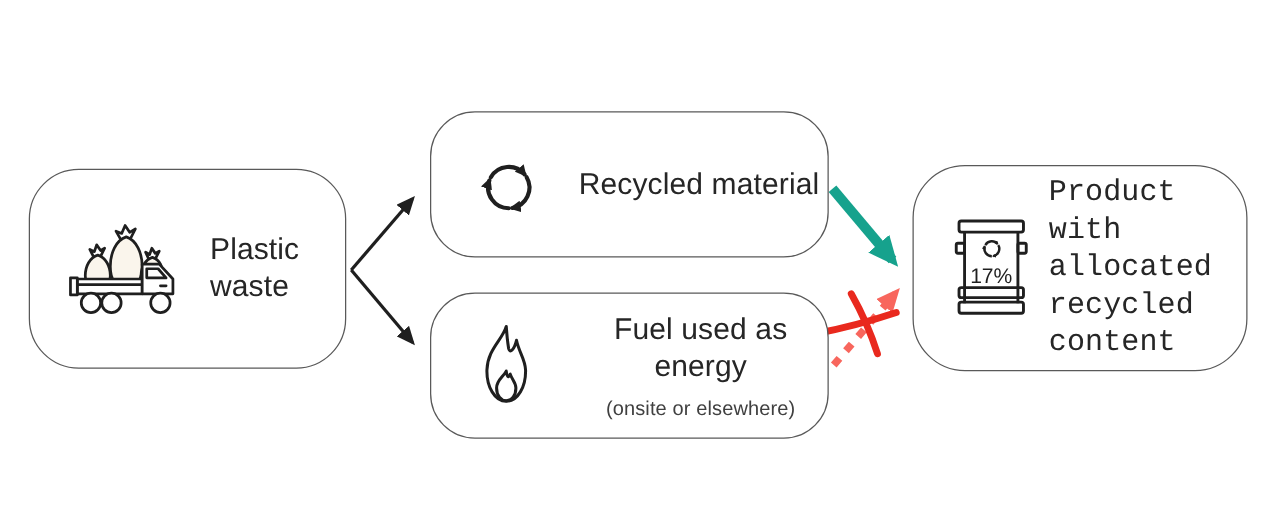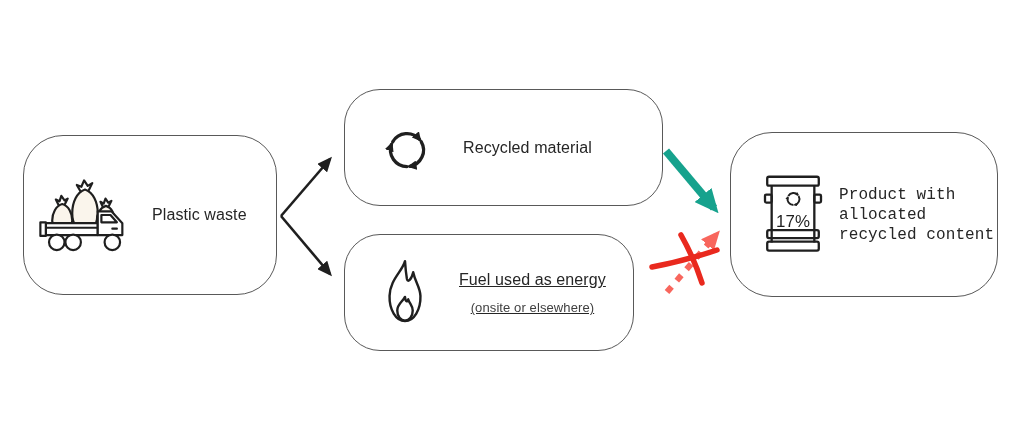--- a/index.html
+++ b/index.html
@@ -6,28 +6,28 @@
   .canvas{
     position:relative;width:1024px;height:425px;background:#fff;overflow:hidden;
     font-family:"Liberation Sans",sans-serif;color:var(--text,#262626);
   }
   .edges{position:absolute;left:0;top:0;width:1024px;height:425px;pointer-events:none;}
   .node{
     position:absolute;box-sizing:border-box;display:flex;align-items:center;
     background:#fff;border:1.5px solid var(--box-border,#595959);
   }
   .node svg.icon{flex:0 0 auto;color:var(--outline,#1f1f1f);}
-  .node-plastic{left:23px;top:135px;width:254px;height:160px;border-radius:40px;padding-left:10px;gap:16px;}
+  .node-plastic{left:23px;top:135px;width:254px;height:160px;border-radius:40px;padding-left:26px;gap:16px;}
   .node-recycled{left:344px;top:89px;width:319px;height:117px;border-radius:36px;padding-left:30px;gap:24px;}
-  .node-fuel{left:344px;top:234px;width:290px;height:117px;border-radius:36px;padding-left:32px;gap:26px;text-decoration:underline;}
+  .node-fuel{left:344px;top:234px;width:319px;height:117px;border-radius:36px;padding-left:32px;gap:26px;}
   .node-product{left:730px;top:132px;width:268px;height:165px;border-radius:42px;padding-left:30px;gap:14px;}
-  .label{font-size:16px;line-height:1.25;color:var(--text,#262626);letter-spacing:.1px;}
+  .label{font-size:24px;line-height:1.25;color:var(--text,#262626);letter-spacing:.1px;}
   .label-wrap{width:158px;font-family:Liberation Mono, monospace;}
   .fuel-text{display:inline-block;text-align:center;}
-  .sublabel{font-size:13px;margin-top:10px;color:var(--subtext,#404040);letter-spacing:.1px;text-align:center;}
+  .sublabel{font-size:16px;margin-top:10px;color:var(--subtext,#404040);letter-spacing:.1px;text-align:center;}
   .drum-pct{font-size:19px;font-family:"Liberation Sans",sans-serif;}
 </style>
 </head>
 <body>
 
 <div class="canvas">
 
   <svg class="edges" viewBox="0 0 1024 425">
     <defs>
       <marker id="mk-black" markerUnits="userSpaceOnUse" markerWidth="15" markerHeight="13" refX="12" refY="6.5" orient="auto">

